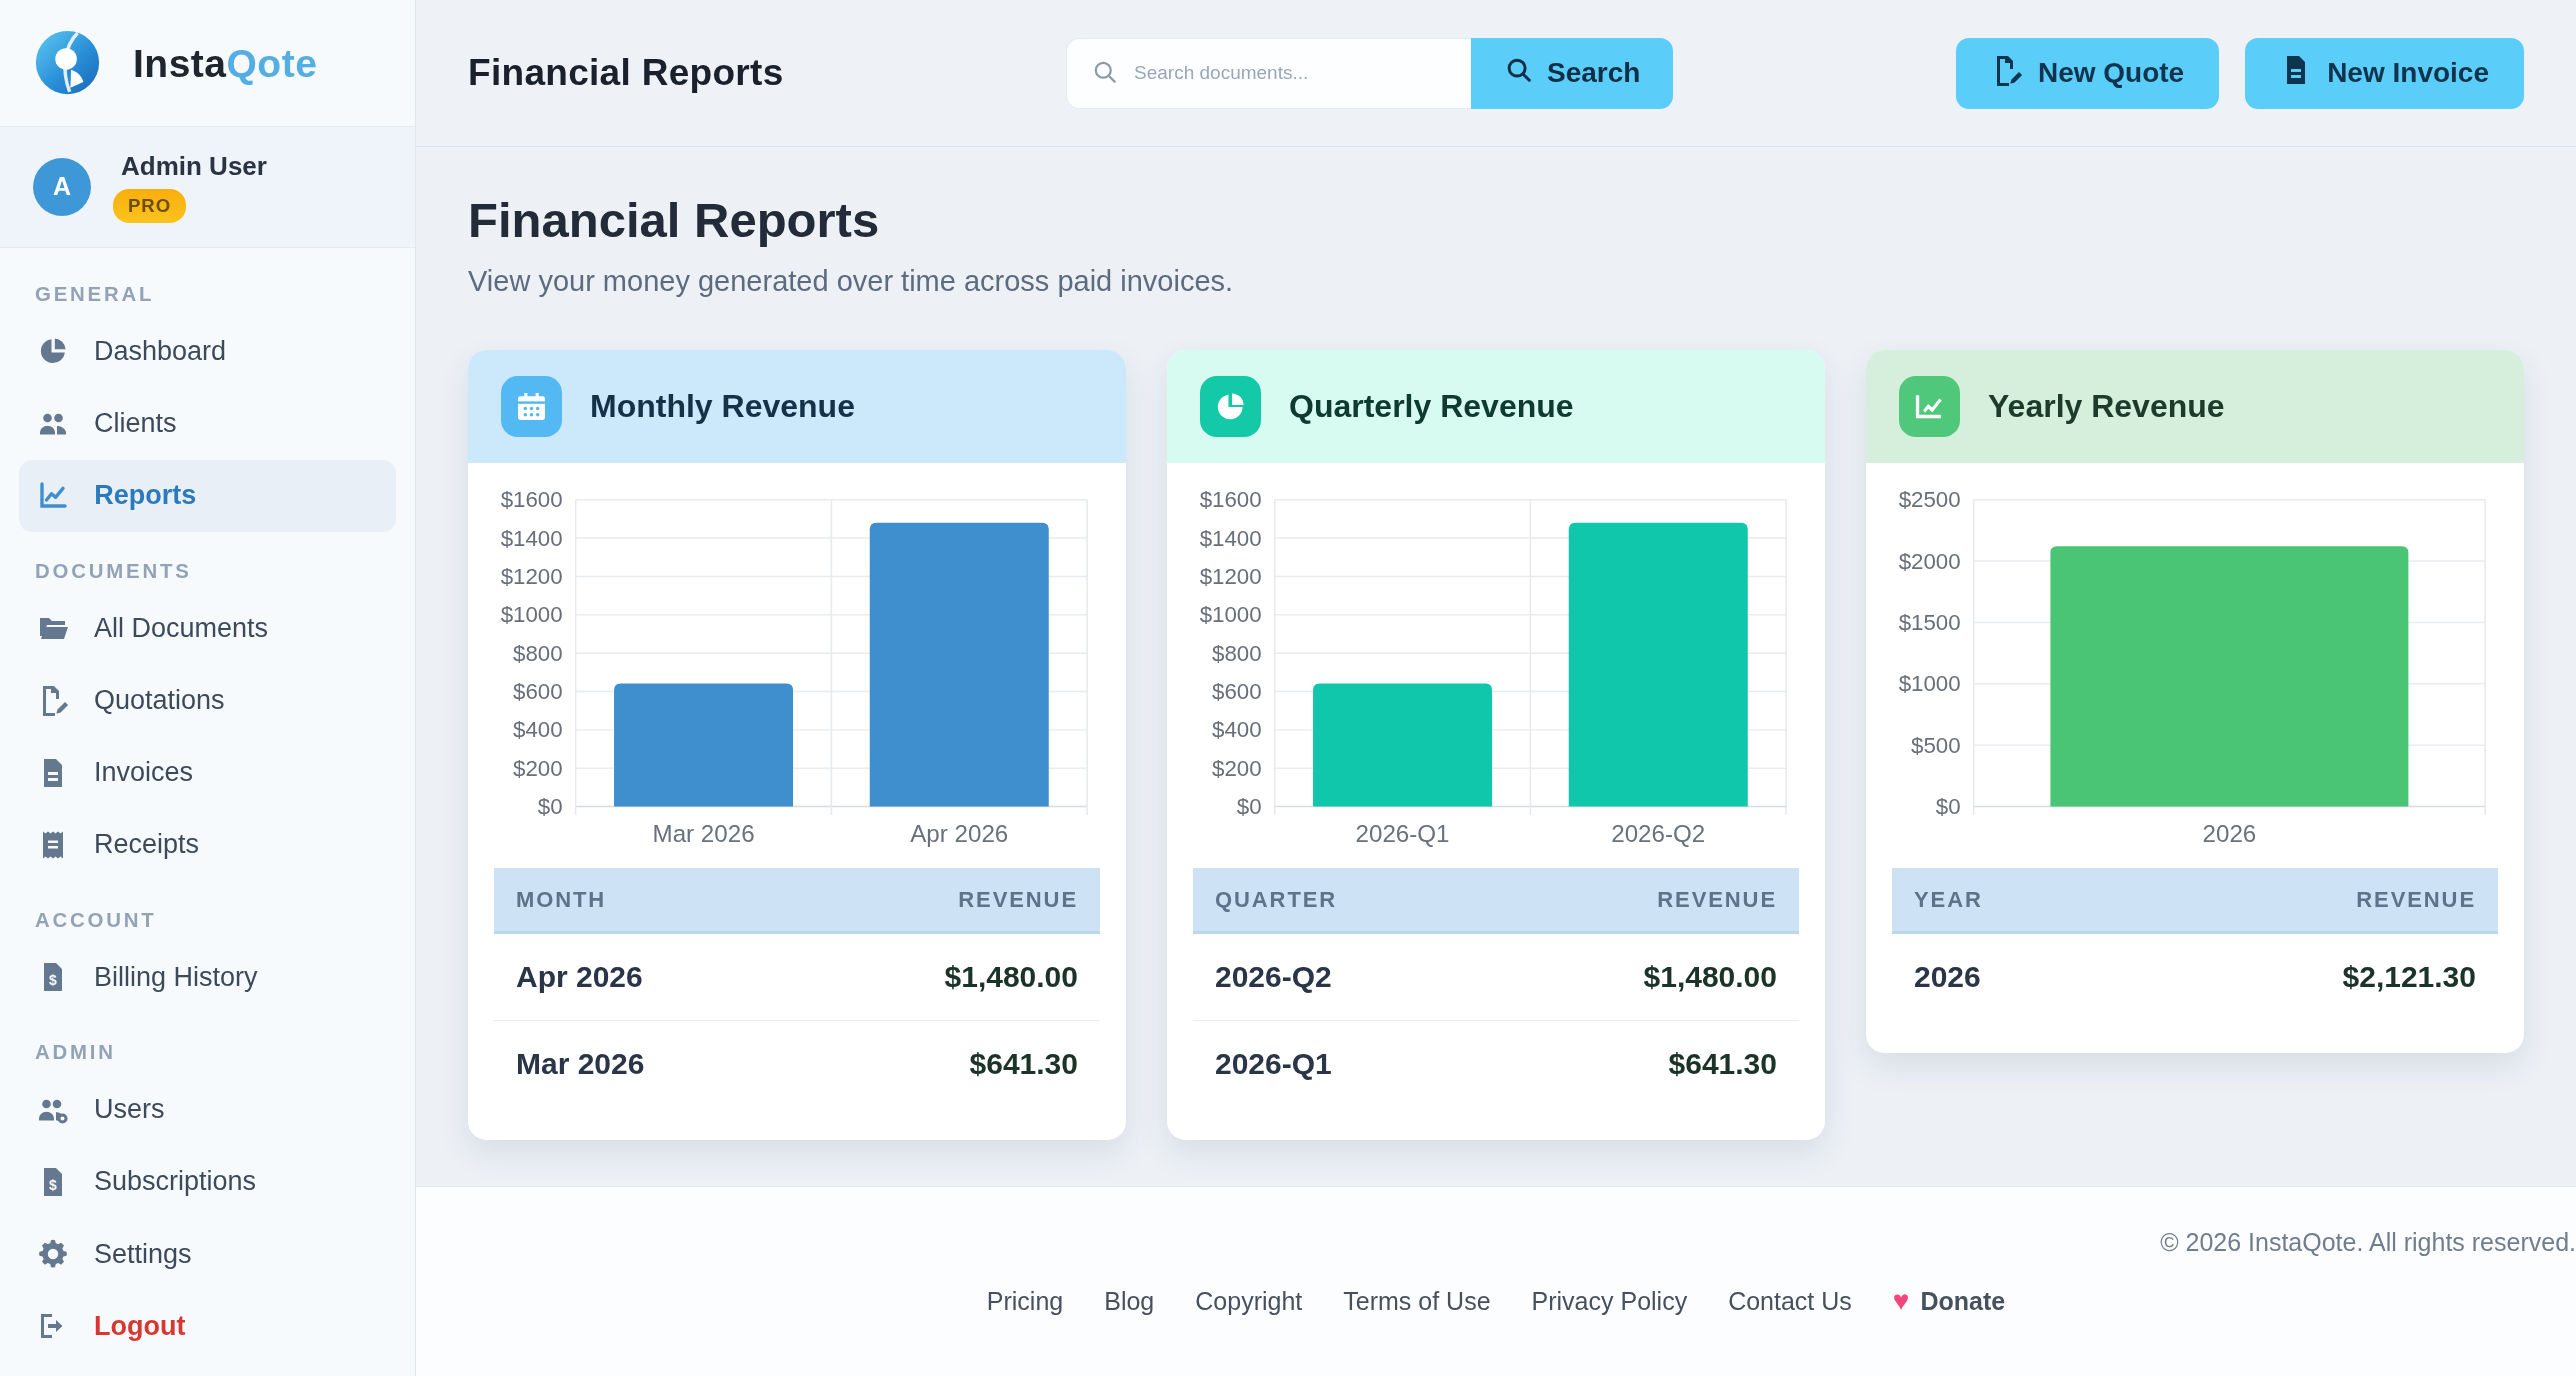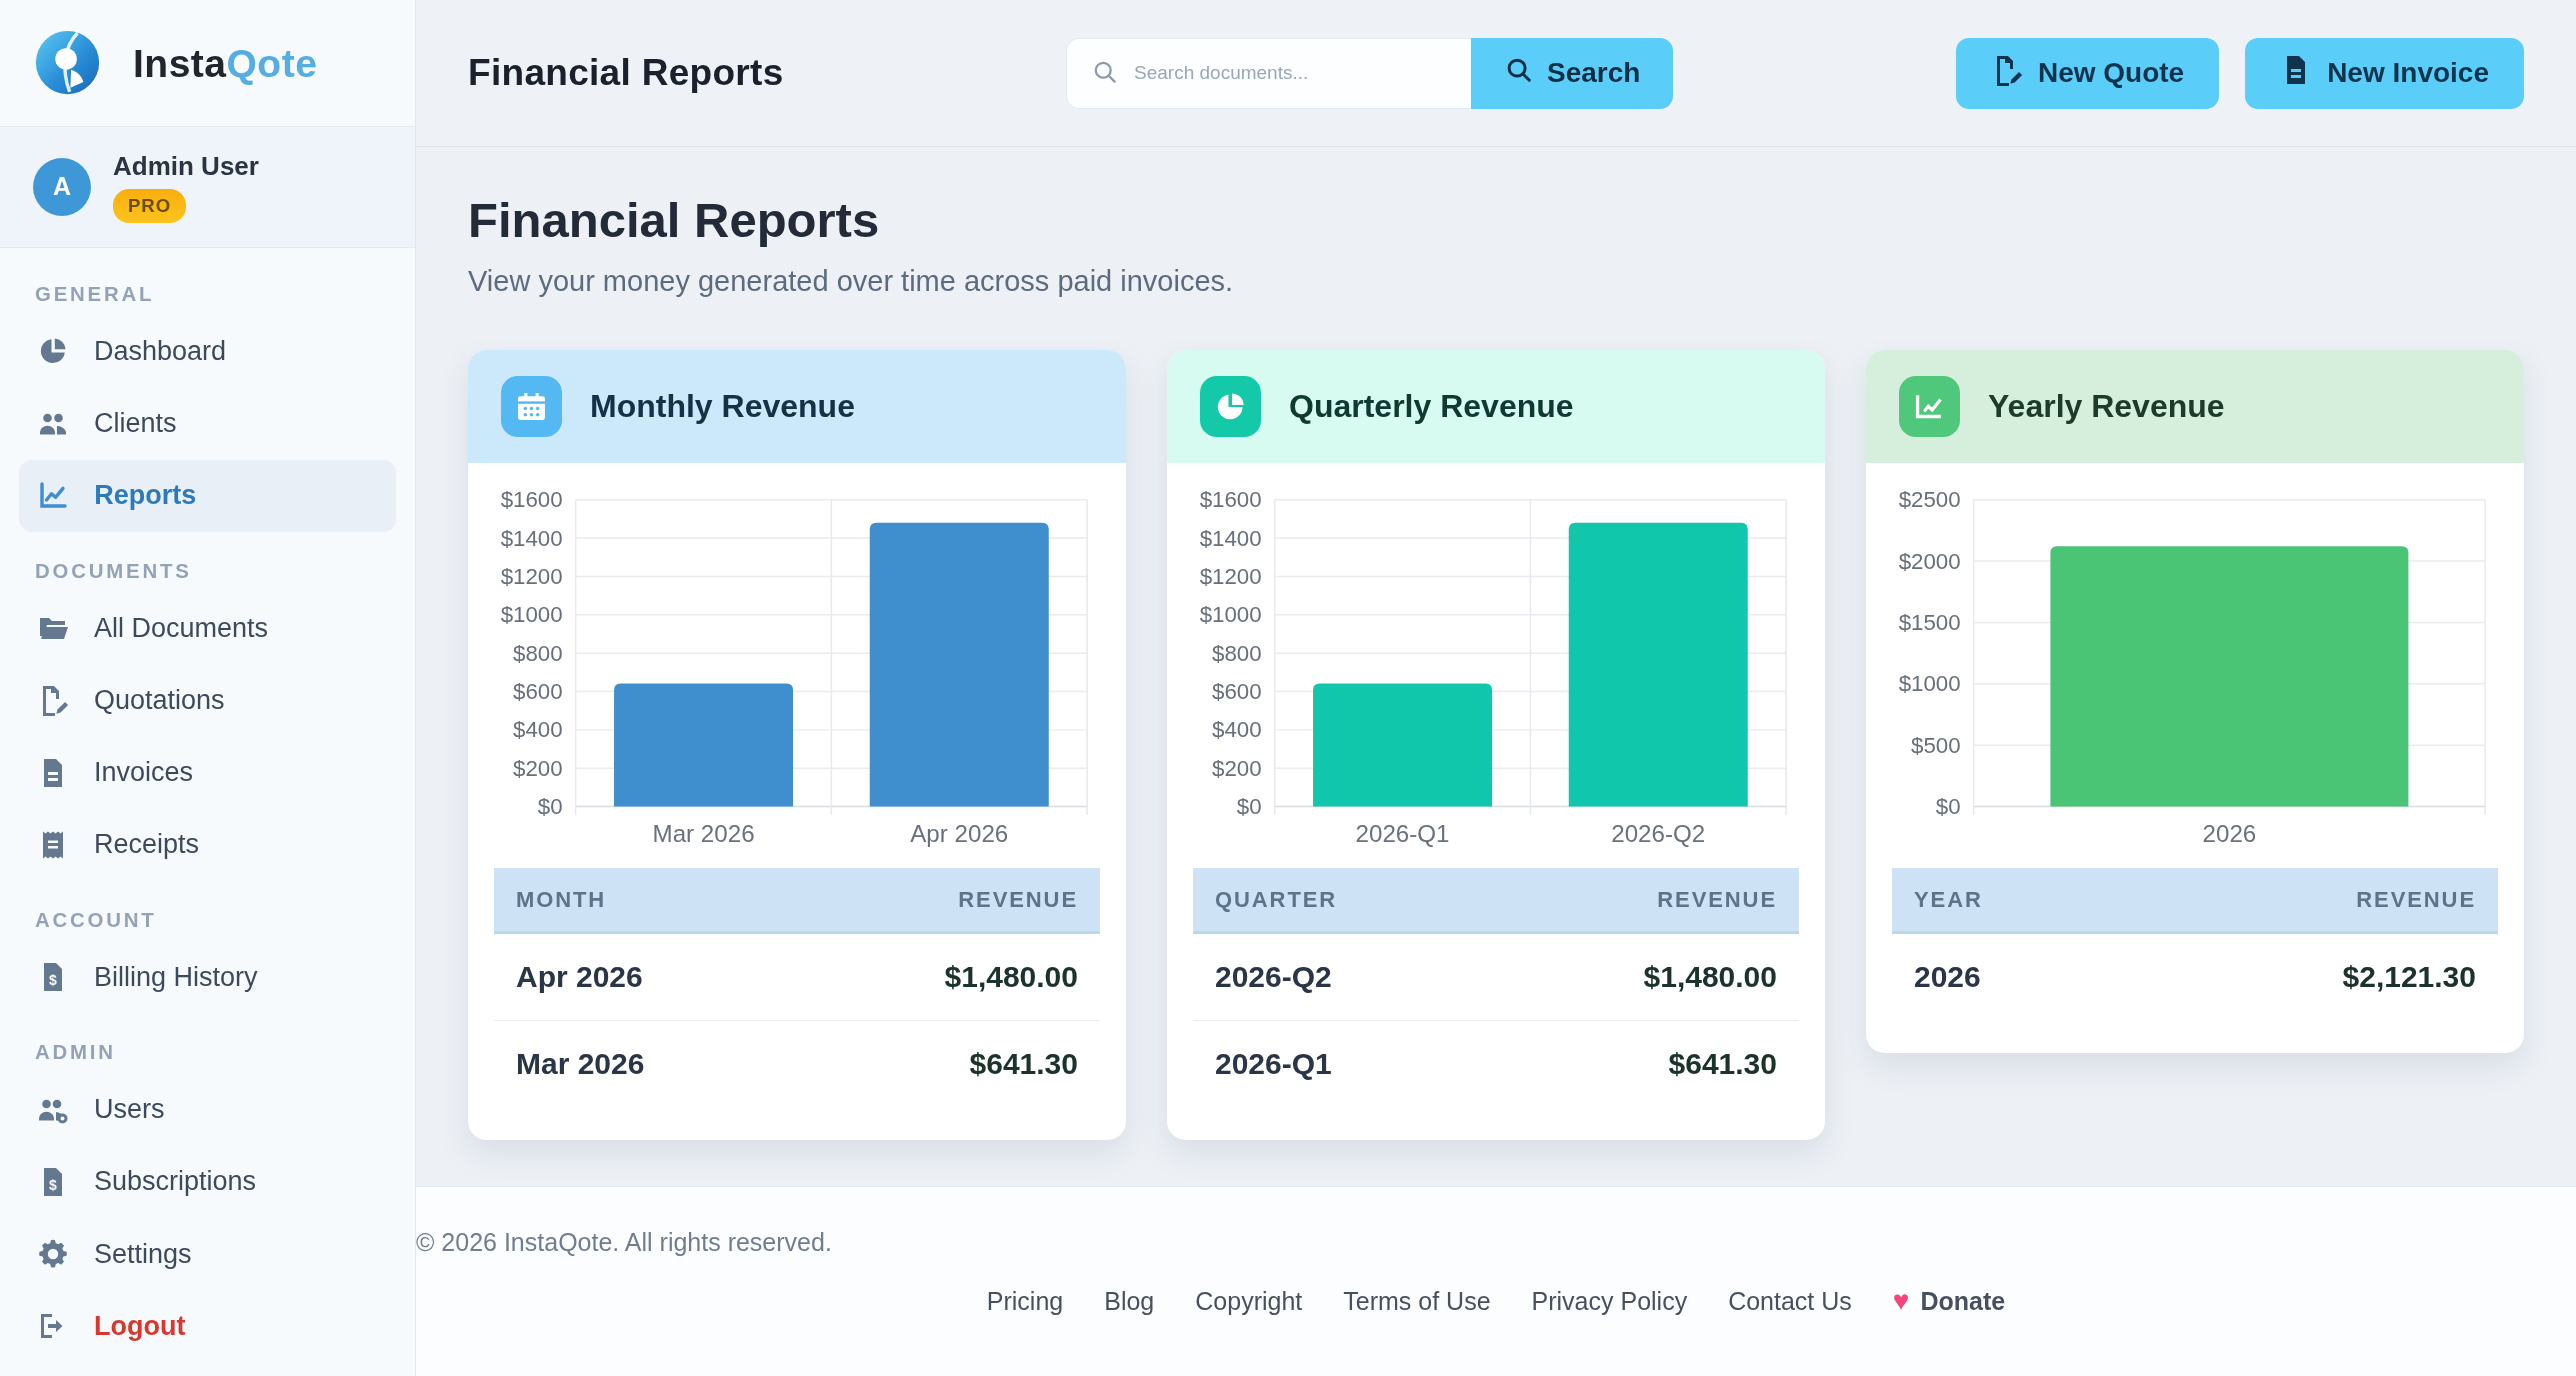--- a/index.html
+++ b/index.html
@@ -12,21 +12,21 @@
     display:flex; flex-direction:column; }
   .logo-row { display:flex; align-items:center; gap:31px; padding:28px 33px 26px 33px;
     border-bottom:1.9px solid #e3ecf3; }
   .logo-text { font-size:39px; font-weight:700; letter-spacing:0.5px; }
   .logo-text .p1 { color:#20262e; }
   .logo-text .p2 { color:#54aee4; }
   .user-row { display:flex; align-items:center; gap:22px; background:#eef4fa;
     padding:24px 33px; border-bottom:1.9px solid #e3ecf3; }
   .avatar { width:58px; height:58px; border-radius:50%; background:#3e98d8; color:#fff;
     display:flex; align-items:center; justify-content:center; font-size:25px; font-weight:700; }
-  .user-name { font-size:26px; font-weight:700; color:#2a3443; margin-bottom:7.4px; }
+  .user-name { font-size:26px; font-weight:700; color:#2a3443; margin-bottom:7.4px;margin-left:8px; }
   .badge-pro { display:inline-block; background:linear-gradient(180deg,#f9ae0c,#fbc41f);
     color:#6b4e00; font-size:18.6px; font-weight:700; letter-spacing:0.9px;
     padding:5.6px 15px; border-radius:16px; }
   .nav { flex:1; padding-top:7.4px; }
   .section-label { font-size:20.4px; font-weight:700; letter-spacing:2.8px; color:#93a3b5;
     padding:28px 35px 9.3px 35px; }
   .nav-item { display:flex; align-items:center; gap:24px; padding:18.6px 35px;
     font-size:27px; font-weight:500; color:#3d4a5c; cursor:pointer; }
   .nav-item .ni { width:35px; height:35px; color:#64788f; flex:none; display:flex;
     align-items:center; justify-content:center; }
@@ -73,21 +73,21 @@
   table { width:100%; border-collapse:collapse; }
   thead th { background:#cde3f5; border-bottom:3.7px solid #b9d7ed; font-size:22px;
     font-weight:700; letter-spacing:1.9px; color:#5d7389; padding:18.6px 22px; text-align:left; }
   thead th:last-child { text-align:right; }
   tbody td { padding:26px 22px; font-size:30px; font-weight:700; color:#2a3547; }
   tbody td:last-child { text-align:right; color:#1b3329; }
   tbody tr + tr td { border-top:1.9px solid #e8edf2; }
 
   
   .footer { background:#fcfdfe; border-top:1.9px solid #e2e8ef; padding:41px 0 59px 0;
-    text-align:left; }
+    text-align:right; }
   .footer-copy { font-size:25px; color:#717d8f; margin-bottom:28px; }
   .footer-links { display:flex; justify-content:center; align-items:center; gap:41px;
     font-size:25px; color:#47505f; }
   .footer-links a { color:#47505f; text-decoration:none; cursor:pointer; }
   .donate { font-weight:700; color:#2d3748; display:flex; align-items:center; gap:11px; }
   .heart { color:#f4467e; font-size:28px; }
 </style>
 </head>
 <body>
 

